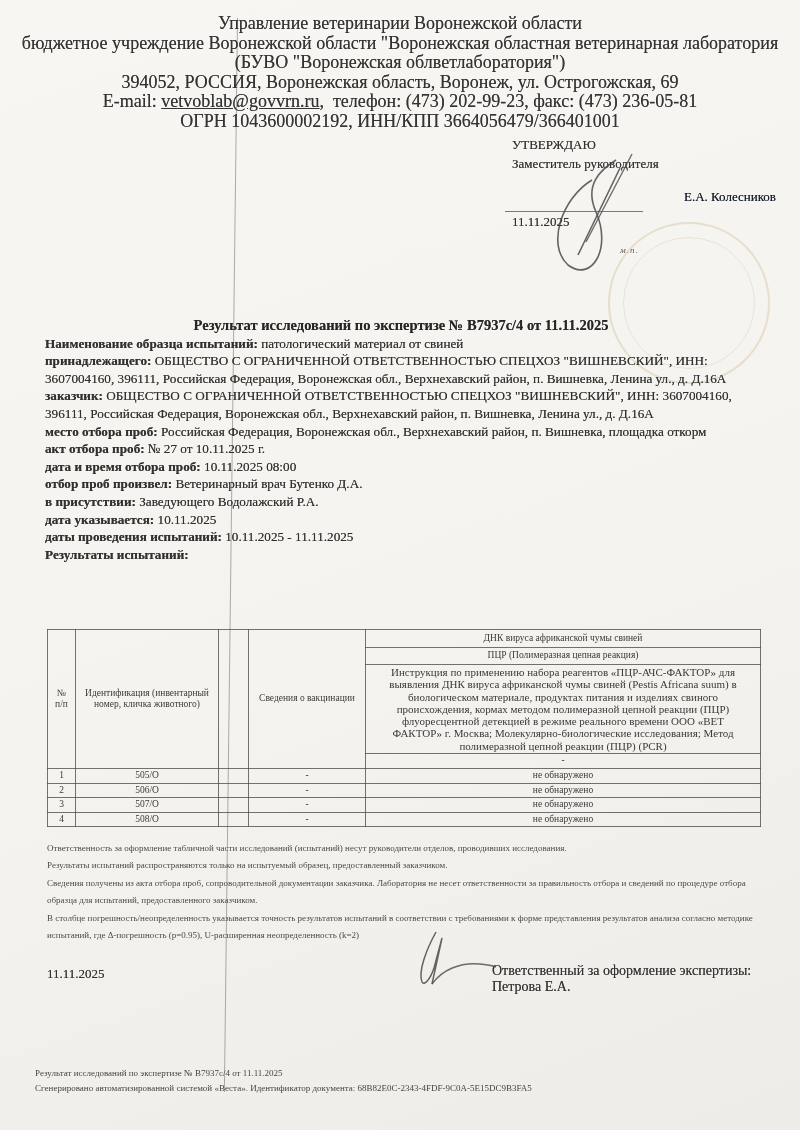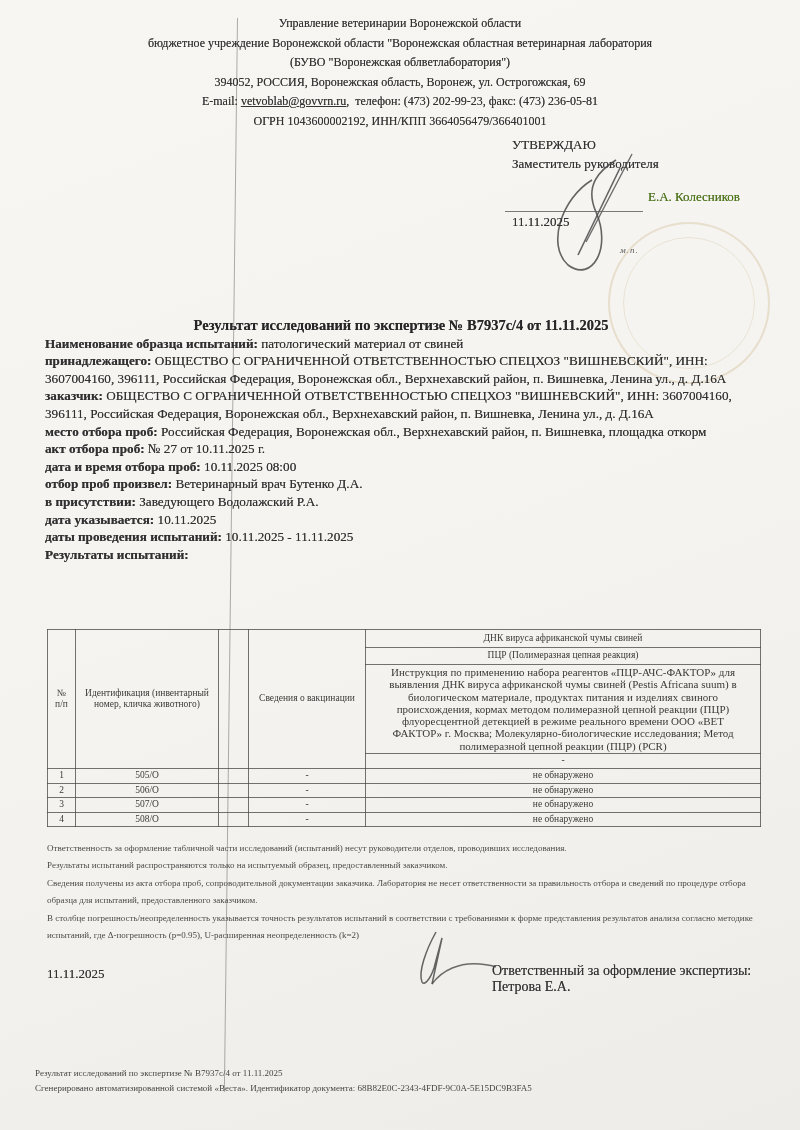--- a/index.html
+++ b/index.html
@@ -7,30 +7,30 @@
     width:800px;height:1130px;
     font-family:"Liberation Serif","DejaVu Serif",serif;
     color:#2f2f2f;
     background:linear-gradient(160deg,#f7f6f2 0%,#f4f3ef 55%,#edece8 100%);
     position:relative;overflow:hidden;
   }
   .page{position:absolute;inset:0;}
   .fuzz{text-shadow:0 0 0.6px rgba(70,70,70,.75);}
   
   .doc-header{position:absolute;top:14px;left:0;width:800px;text-align:center;
-    font-size:12px;line-height:19.5px;color:#333;}
+    font-size:18px;line-height:19.5px;color:#333;}
   .doc-header .email{text-decoration:underline;}
   .gap2{white-space:pre-wrap;}
   
   .fold{position:absolute;left:237px;top:18px;width:1px;height:1074px;
     background:rgba(95,95,95,.5);transform:rotate(0.7deg);transform-origin:top left;}
   
   .approval{position:absolute;left:512px;top:135px;font-size:13px;line-height:19px;color:#333;}
   .sig-line{position:absolute;left:505px;top:211px;width:138px;height:1px;background:rgba(90,90,90,.8);}
-  .approver-name{position:absolute;left:648px;top:189px;font-size:13px;color:#4d7c0f;}
+  .approver-name{position:absolute;left:684px;top:189px;font-size:13px;color:#0f172a;}
   .approval-date{position:absolute;left:512px;top:214px;font-size:13px;color:#333;}
   .seal-mark{position:absolute;left:620px;top:245px;font-size:9px;letter-spacing:1px;color:#5a5a5a;font-style:italic;}
   .stamp{position:absolute;left:608px;top:222px;width:158px;height:158px;border-radius:50%;
     border:2px solid rgba(210,185,148,.5);opacity:.75;}
   .stamp .inner{position:absolute;left:13px;top:13px;right:13px;bottom:13px;border-radius:50%;
     border:1.5px solid rgba(210,185,148,.4);}
   .sig-svg{position:absolute;}
   
   .doc-body{position:absolute;left:45px;top:317px;width:712px;font-size:13.2px;line-height:17.6px;color:#303030;}
   .doc-title{text-align:center;font-weight:bold;font-size:14.5px;margin:0 0 11px 0;color:#262626;}

